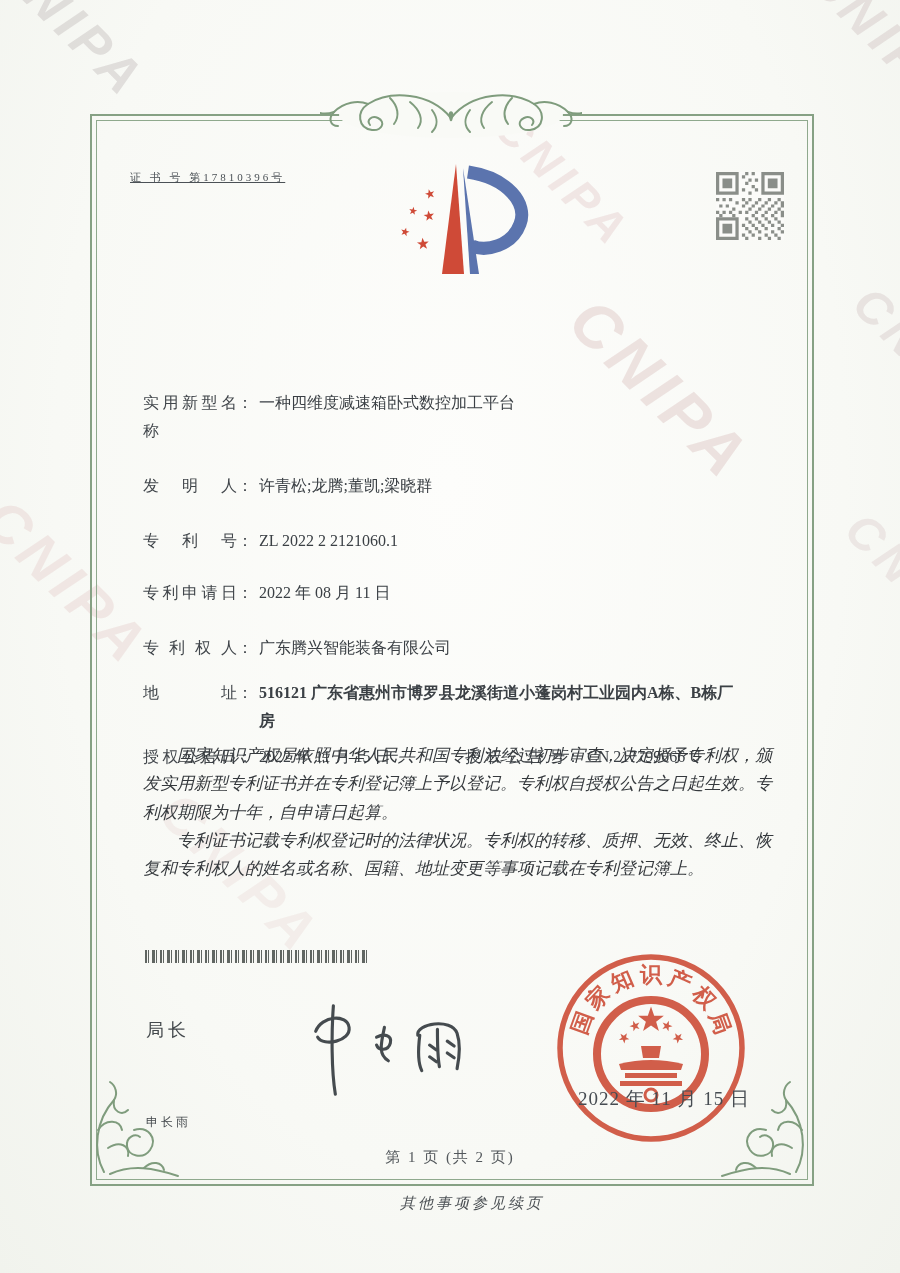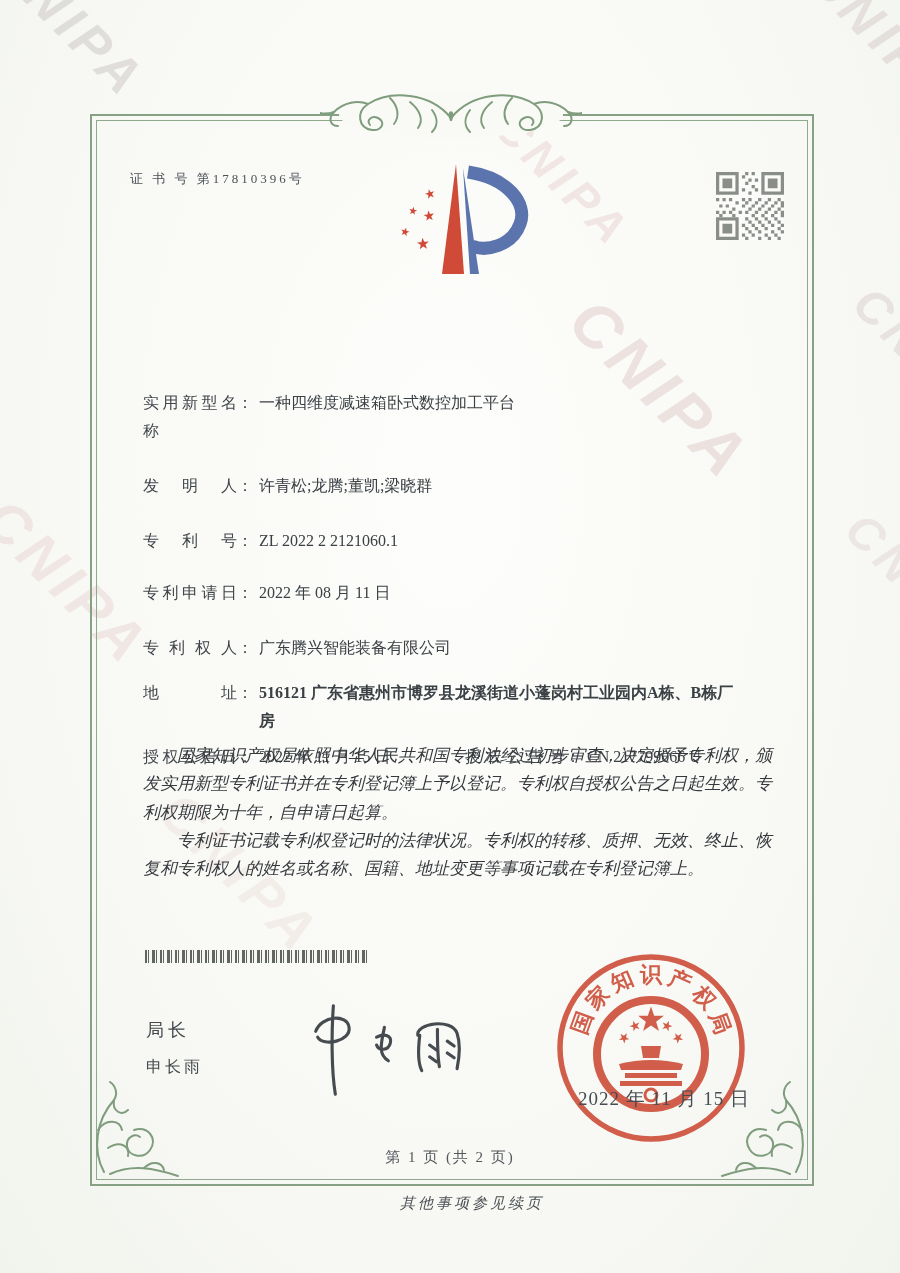--- a/index.html
+++ b/index.html
@@ -8,42 +8,42 @@
         font-family:"Liberation Serif", serif;color:#3e4348;}
   
   .wm{position:absolute;font-family:"Liberation Sans",sans-serif;font-weight:bold;font-style:italic;
       transform:rotate(45deg);letter-spacing:6px;z-index:0;user-select:none;white-space:nowrap;}
   
   .frame{position:absolute;left:90px;top:114px;width:720px;height:1068px;
          border:2.5px solid #86a184;z-index:1;}
   .frame-inner{position:absolute;left:4px;top:4px;right:4px;bottom:4px;border:1px solid #8fa98d;}
   .orn{position:absolute;z-index:2;}
   
-  .cert-no{position:absolute;left:130px;top:170px;font-size:13px;letter-spacing:3px;color:#4b5156;z-index:3;}
+  .cert-no{position:absolute;left:130px;top:170px;font-size:11px;letter-spacing:3px;color:#4b5156;z-index:3;text-decoration:underline;}
   .title{position:absolute;left:0;right:0;top:286px;text-align:center;font-size:41px;font-weight:700;
          letter-spacing:9px;color:#5d6266;z-index:3;}
   
   .fields{position:absolute;left:143px;top:389px;width:660px;font-size:16px;line-height:28px;z-index:3;}
   .frow{position:relative;}
   .flabel{display:inline-block;width:94px;text-align:justify;text-align-last:justify;vertical-align:top;color:#41464b;}
   .fcolon{display:inline-block;width:16px;vertical-align:top;color:#41464b;}
   .fval{display:inline-block;vertical-align:top;margin-left:6px;color:#3b4045;}
   .fval-wrap{max-width:480px;font-weight:bold;}
   .grp2{position:absolute;left:322px;top:0;}
   .mt27{margin-top:27px}.mt24{margin-top:24px}.mt17{margin-top:17px}.mt0{margin-top:8px}
   
   .bodytext{position:absolute;left:143px;top:742px;width:632px;font-size:17px;line-height:28.3px;
             font-style:italic;color:#35393d;z-index:3;}
   .bodytext p{margin:0;text-indent:2em;}
   
   .barcode{position:absolute;left:145px;top:950px;width:222px;height:13px;z-index:3;opacity:.85;
     background:repeating-linear-gradient(90deg,#454b47 0 2px,#f6f6f3 2px 3px,#454b47 3px 4px,#f6f6f3 4px 7px,#454b47 7px 10px,#f6f6f3 10px 11px,#454b47 11px 12px,#f6f6f3 12px 15px);}
   
   .signer-title{position:absolute;left:146px;top:1018px;font-size:18px;letter-spacing:4px;color:#43484c;z-index:3;font-family:"Liberation Sans",sans-serif;text-align:right;}
-  .signer-name{position:absolute;left:146px;top:1057px;font-size:16px;letter-spacing:3px;color:#43484c;z-index:3;font-family:"Liberation Sans",sans-serif;}
+  .signer-name{position:absolute;left:146px;top:1114px;font-size:12px;letter-spacing:3px;color:#43484c;z-index:3;font-family:"Liberation Sans",sans-serif;}
   .sig{position:absolute;left:278px;top:994px;z-index:3;}
   
   .seal{position:absolute;left:551px;top:948px;z-index:4;}
   .seal-date{position:absolute;left:566px;top:1086px;width:196px;text-align:center;font-size:19px;
              letter-spacing:1px;color:#464c52;z-index:5;}
   
   .page-no{position:absolute;left:0;right:0;top:1148px;text-align:center;font-size:15px;letter-spacing:2px;color:#53585c;z-index:3;}
   .footer-note{position:absolute;left:0;right:0;top:1194px;text-align:center;font-size:15px;letter-spacing:3px;
                font-style:italic;color:#4c5155;z-index:3;margin-left:44px;}
   .qr{position:absolute;left:716px;top:172px;z-index:3;}

